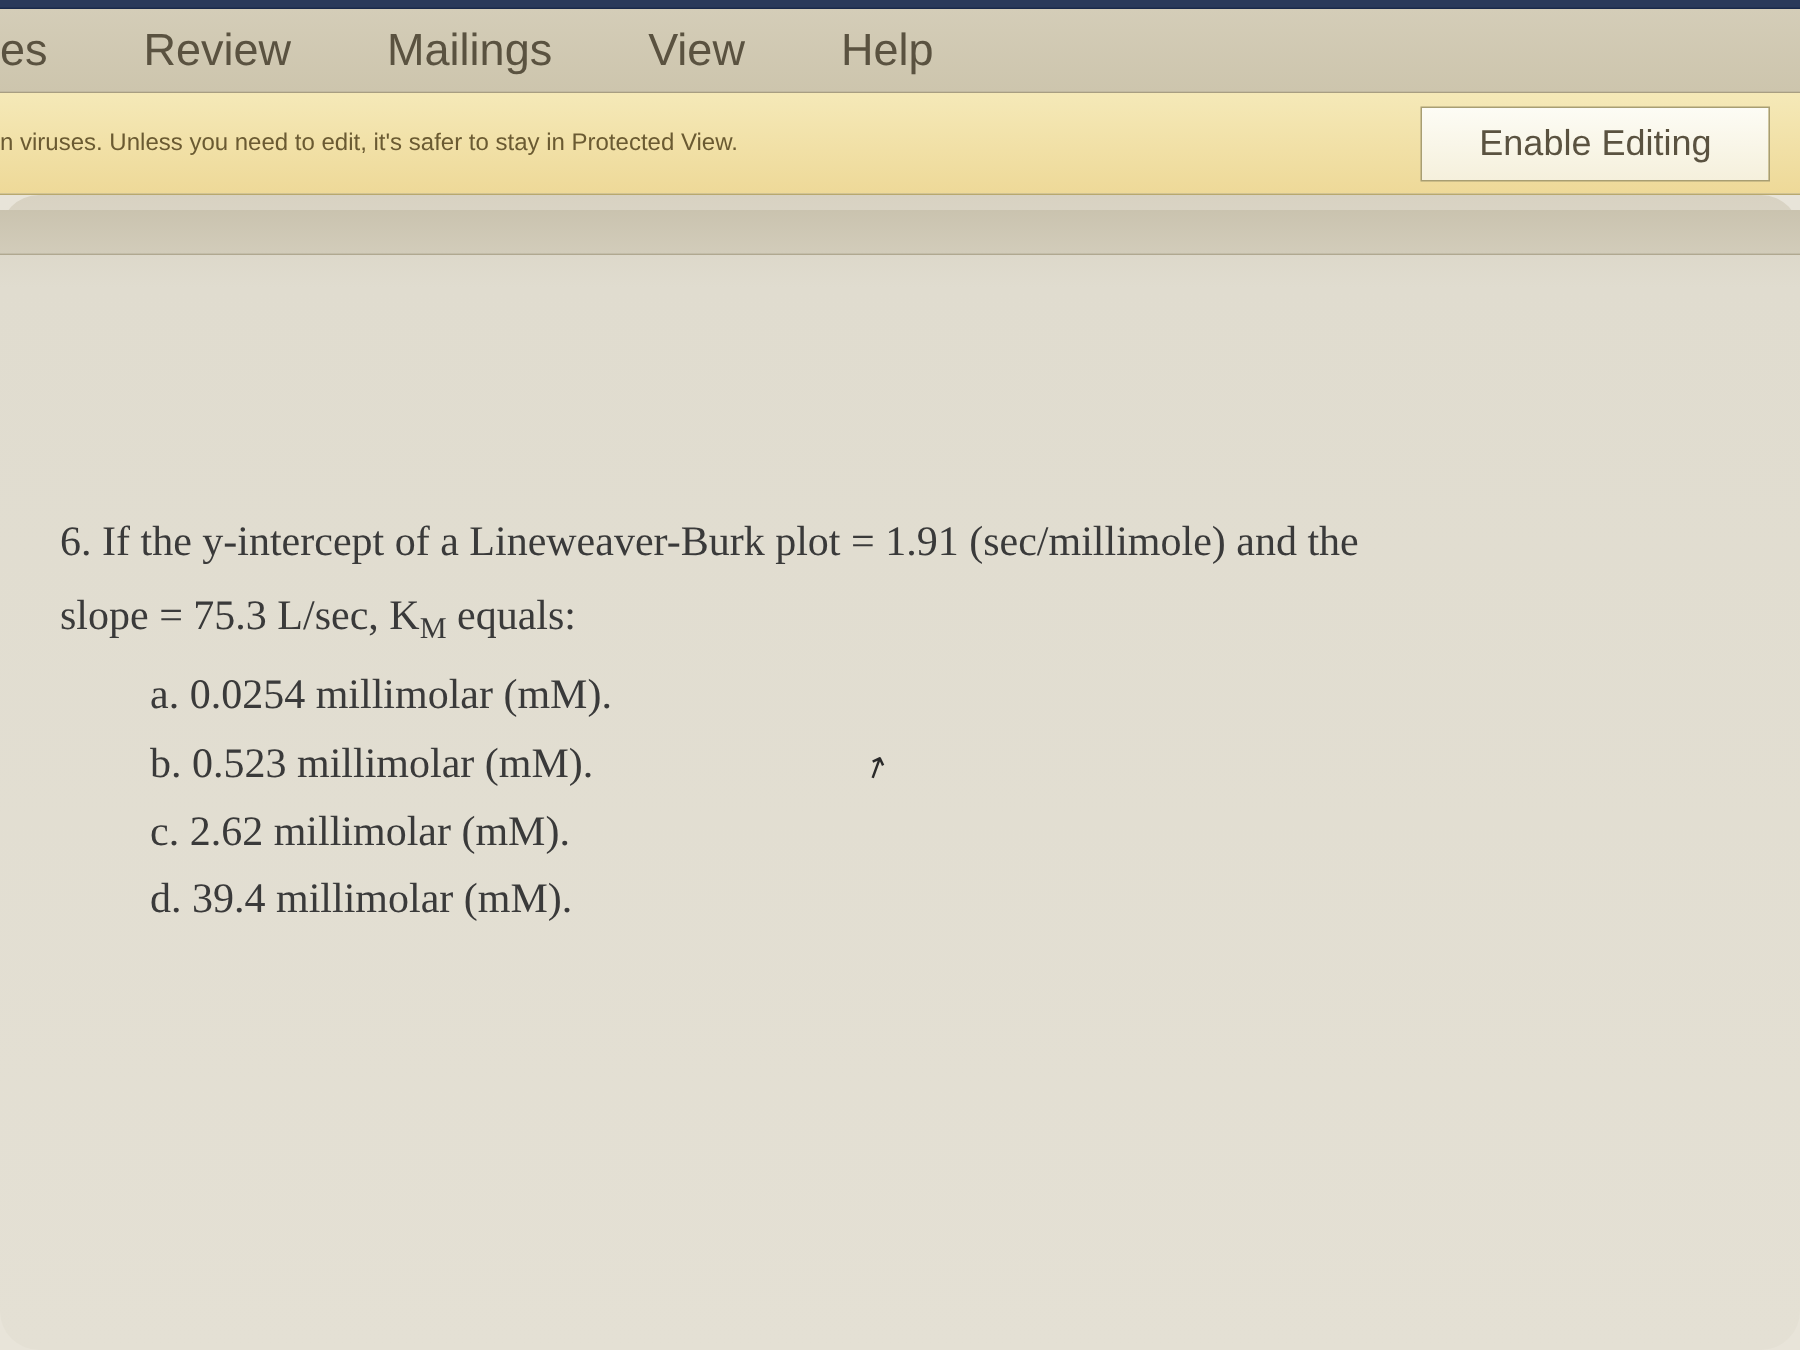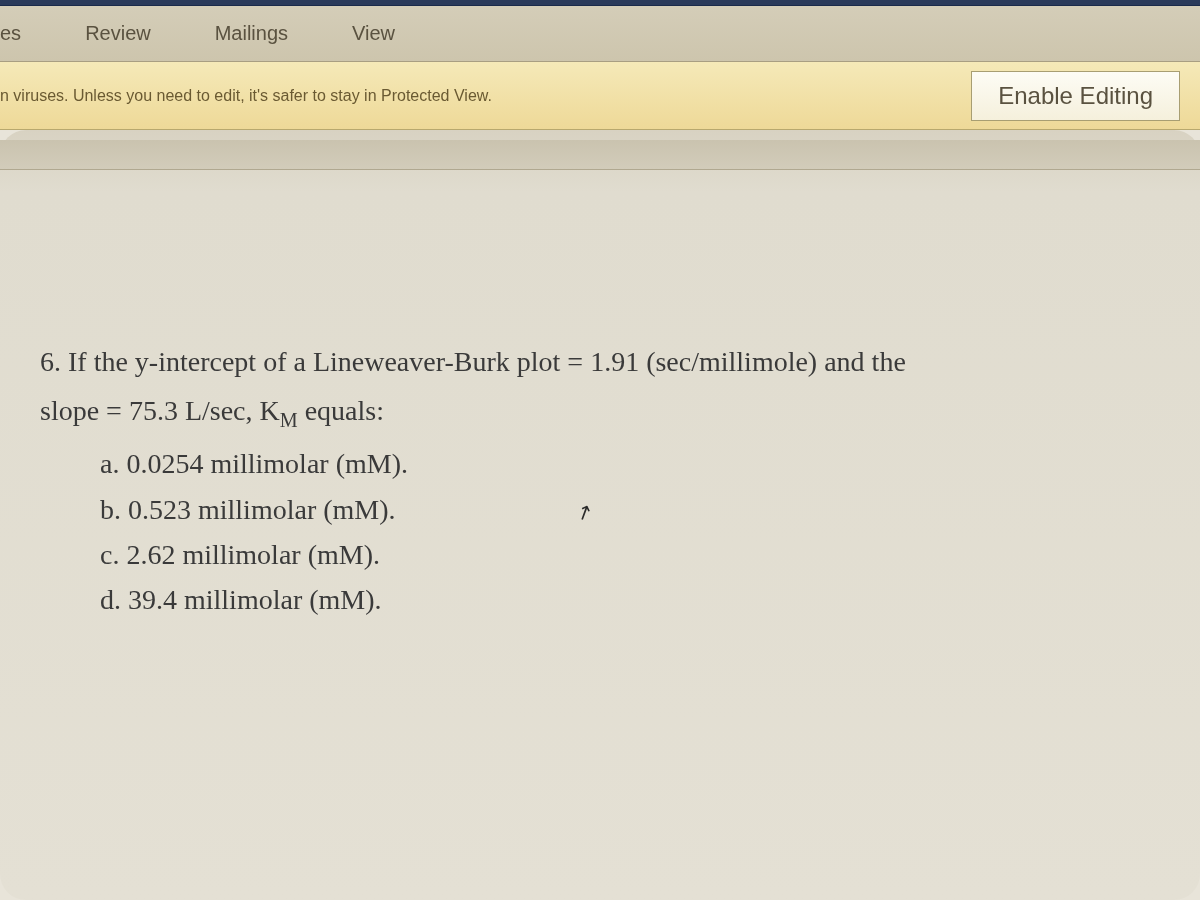--- a/index.html
+++ b/index.html
@@ -25,21 +25,21 @@
       background: linear-gradient(to bottom, #d4cdb8 0%, #cdc5ad 100%);
       height: 56px;
       padding-left: 0;
       border-bottom: 1px solid #a89e82;
     }
     .ribbon-tab {
       padding: 0 32px;
       height: 100%;
       display: flex;
       align-items: center;
-      font-size: 20px;
+      font-size: 30px;
       color: #5a5240;
       cursor: pointer;
       user-select: none;
     }
     .ribbon-tab.partial {
       padding-left: 0;
       padding-right: 32px;
     }
     .protected-view-bar {
       display: flex;
@@ -53,21 +53,21 @@
       flex: 1;
       font-size: 16px;
       color: #6a5a32;
       padding-left: 0;
       white-space: nowrap;
       overflow: hidden;
     }
     .enable-editing-btn {
       background: linear-gradient(to bottom, #fdfcf5 0%, #f5f0dc 100%);
       border: 1px solid #a89e72;
-      padding: 10px 26px;
+      padding: 10px 38px;
       font-size: 24px;
       color: #5a5240;
       cursor: pointer;
       font-family: inherit;
       margin-right: 0;
     }
     .document-area {
       background: linear-gradient(to bottom, #d8d2c2 0%, #e0dccf 8%, #e4e0d4 100%);
       height: calc(900px - 6px - 56px - 68px);
       position: relative;
@@ -116,20 +116,21 @@
 </head>
 <body>
 
 <div class="window-border"></div>
 
 <div class="ribbon-tabs">
   <div class="ribbon-tab partial">es</div>
   <div class="ribbon-tab">Review</div>
   <div class="ribbon-tab">Mailings</div>
   <div class="ribbon-tab">View</div>
+  <div class="ribbon-tab">Help</div>
 </div>
 
 <div class="protected-view-bar">
   <div class="protected-view-text">n viruses. Unless you need to edit, it's safer to stay in Protected View.</div>
   <button class="enable-editing-btn">Enable Editing</button>
 </div>
 
 <div class="document-area">
   <div class="ruler-area"></div>
 

